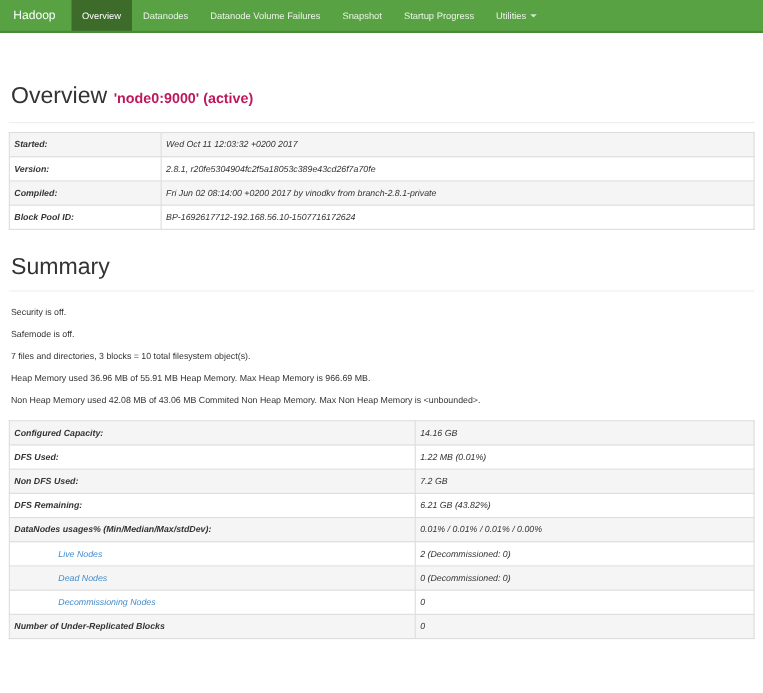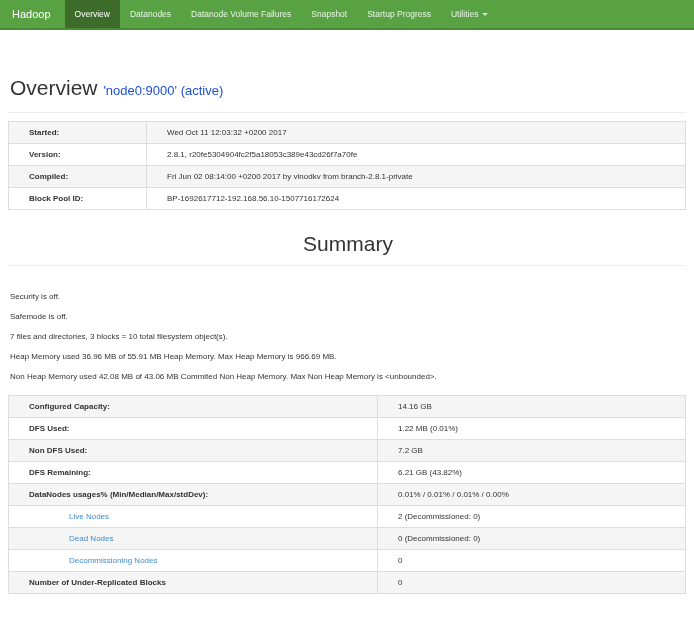--- a/index.html
+++ b/index.html
@@ -17,38 +17,38 @@
                   text-decoration:none; cursor:pointer; white-space:nowrap; }
   .navbar .item.active { background:#3c6b2a; color:#fff; }
   .caret { display:inline-block; width:0; height:0; margin-left:4px;
            border-left:3px solid transparent; border-right:3px solid transparent;
            border-top:3px solid rgba(255,255,255,.75); }
 
   
   .container { padding:0 8px; }
   .page-header { border-bottom:1px solid #eee; padding:0 0 9px 2px; }
   .page-header.first { margin-top:46px; }
-  .page-header.second { margin-top:22px;text-align:center; }
+  .page-header.second { margin-top:22px; }
   .page-header h1 { font-size:21px; font-weight:normal; color:#333; line-height:24px; }
-  .page-header h1 small { font-size:13px; color:#1d4ed8; font-weight:normal; }
+  .page-header h1 small { font-size:13px; color:#be185d; font-weight:bold; }
 
   
   table { width:100%; border-collapse:collapse; font-size:8px; }
   .tbl { margin-top:8px; border:1px solid #ddd; }
   .tbl th, .tbl td { border:1px solid #ddd; text-align:left; vertical-align:middle;
-                     padding:6px 20px; height:21px; }
+                     padding:6px 4px; height:21px;font-style:italic; }
   .tbl th { font-weight:bold; color:#333; }
   .tbl tr:nth-child(odd) { background:#f5f5f5; }
   .tbl-overview th { width:138px; }
   .tbl-summary th { width:369px; }
   .tbl-summary { margin-top:14px; }
   a.link { color:#428bca; text-decoration:none; font-weight:normal; cursor:pointer;margin-left:40px; }
 
   
-  .summary-lines { margin-top:26px; padding-left:2px; }
+  .summary-lines { margin-top:14px; padding-left:2px; }
   .summary-lines div { font-size:8px; color:#333; margin-bottom:11px; }
 </style>
 </head>
 <body>
 
 <nav class="navbar">
   <a class="brand">Hadoop</a>
   <div class="nav">
     <a class="item active">Overview</a>
     <a class="item">Datanodes</a>

